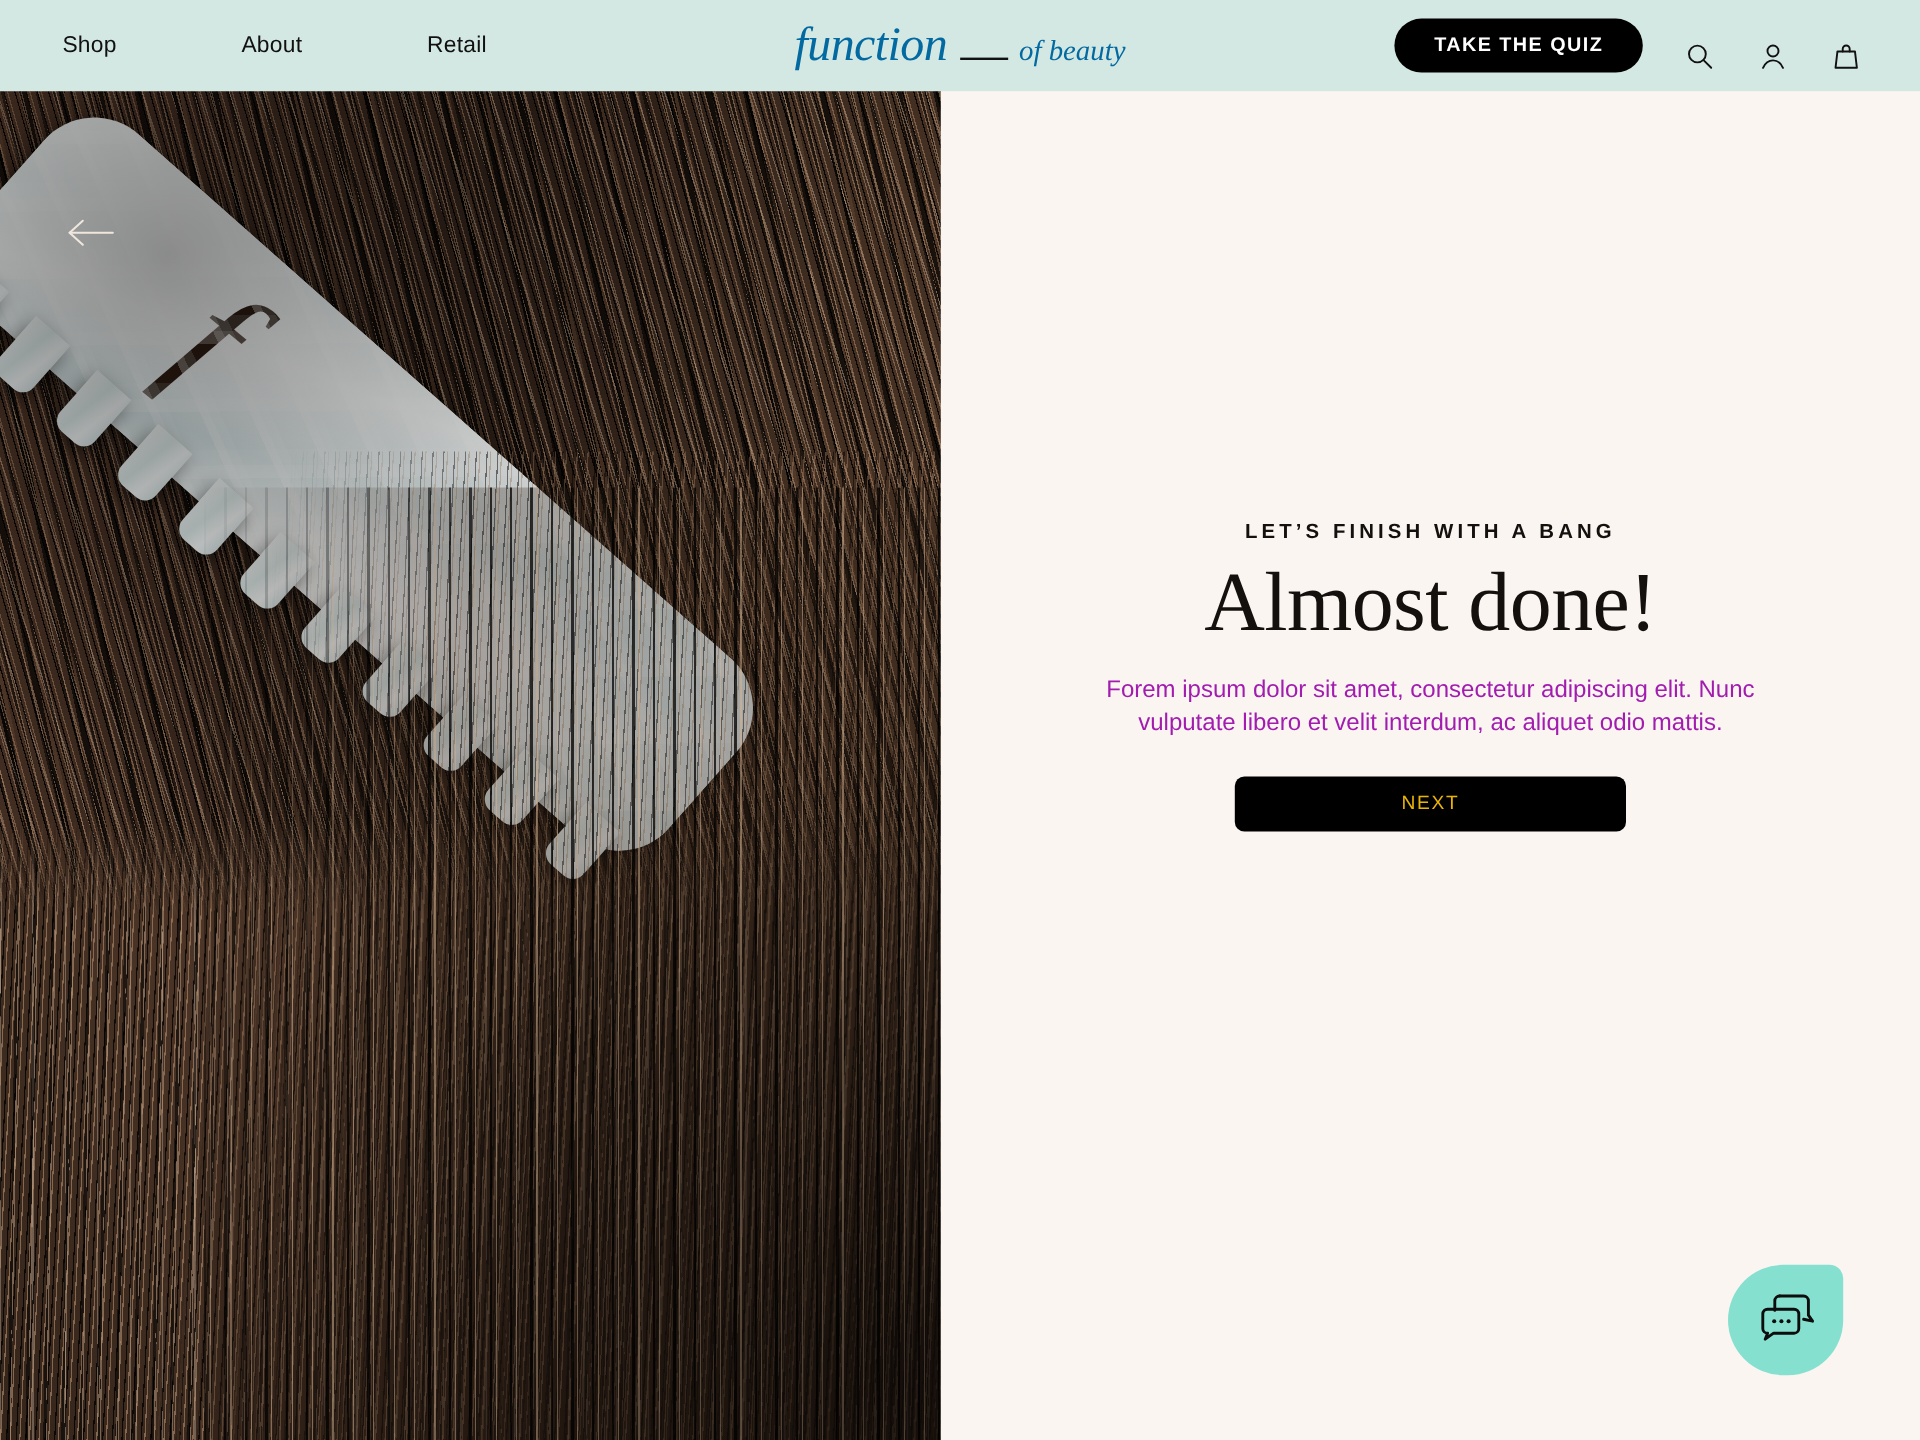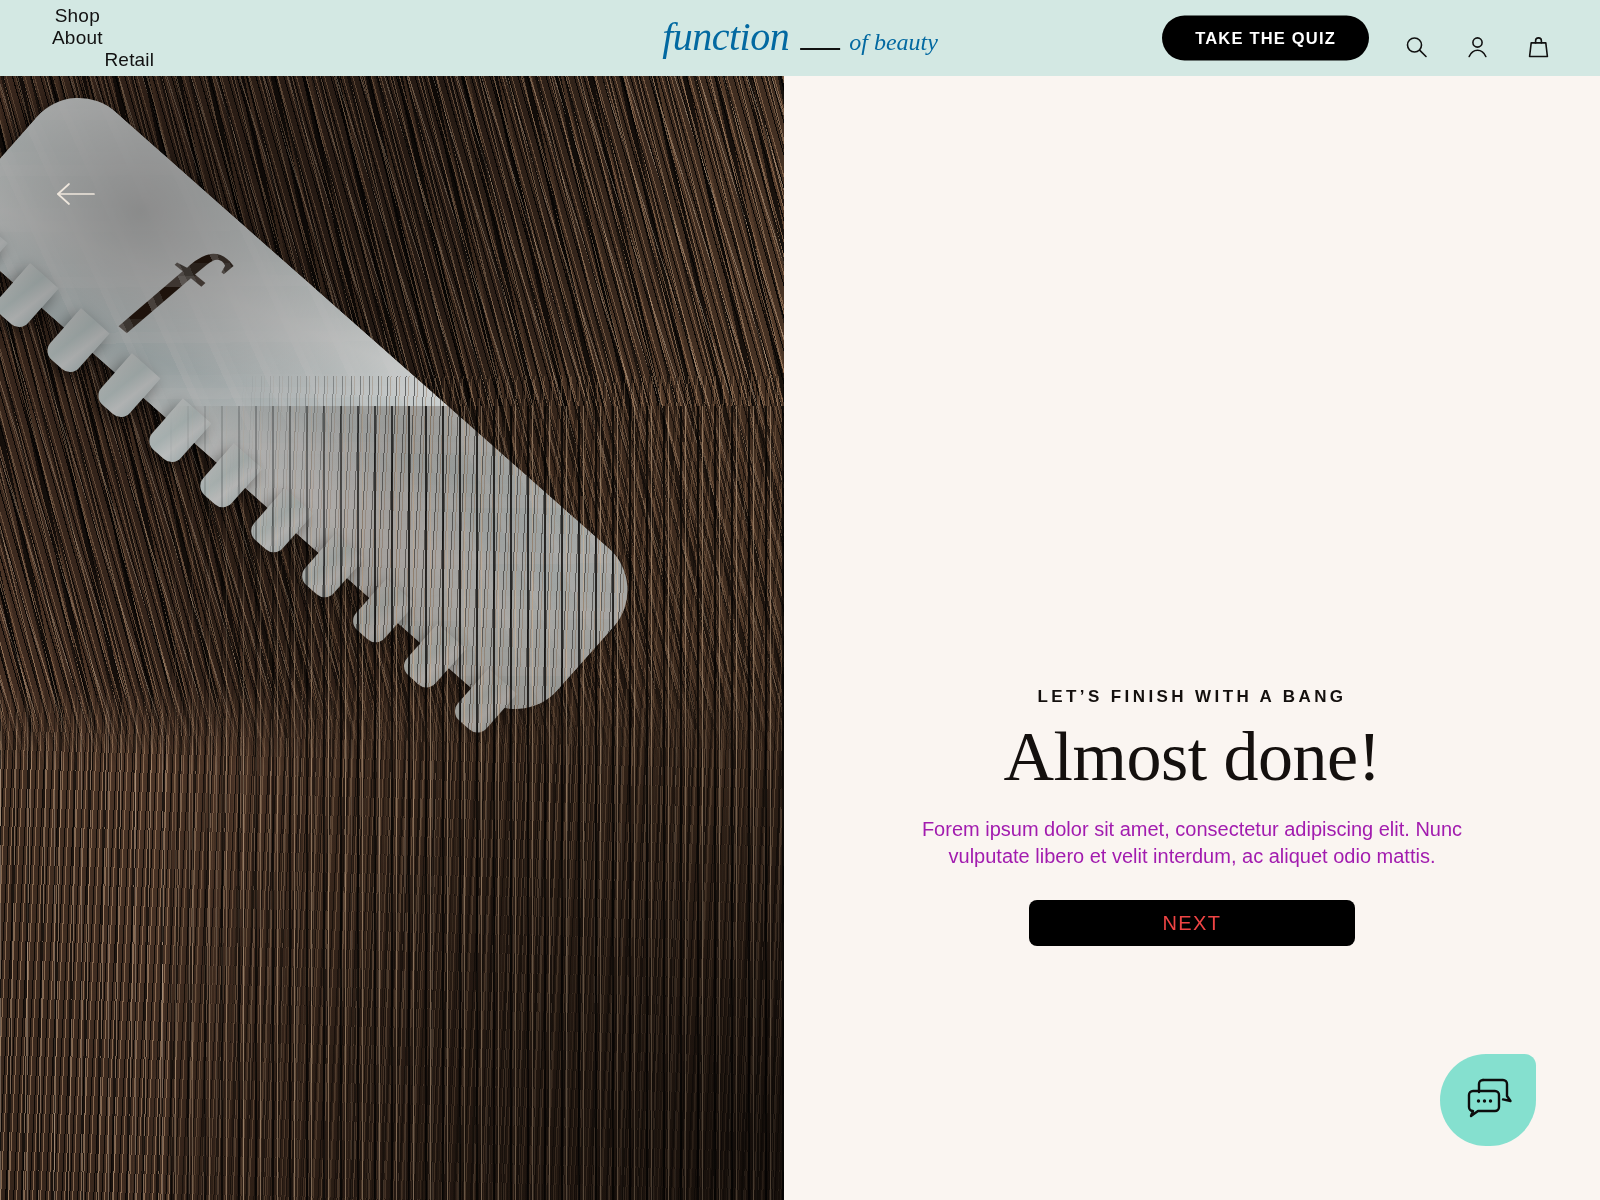--- a/index.html
+++ b/index.html
@@ -17,21 +17,20 @@
   .header{
     position:absolute; top:0; left:0;
     width:1600px; height:76px;
     background:#d3e8e3;
     display:flex; align-items:center;
     z-index:40;
   }
   .nav{
     display:flex; align-items:center;
     margin-left:52px;
-    flex-direction:column;
   }
   .nav-link{
     font-size:19px;
     color:#111;
     letter-spacing:.2px;
     cursor:pointer;
     margin-right:104px;
     white-space:nowrap;
   }
   .nav-link:last-child{ margin-right:0;text-align:right; }
@@ -262,21 +261,21 @@
 
   
   .content-panel{
     position:absolute;
     top:76px; left:784px;
     width:816px; height:1124px;
     background:#faf5f1;
     display:flex;
     flex-direction:column;
     align-items:center;
-    justify-content:center;
+    justify-content:flex-start;
   }
   .content-inner{
     margin-top:357px;
     width:640px;
     text-align:center;
   }
   .eyebrow{
     font-size:17px;
     font-weight:700;
     letter-spacing:3.4px;
@@ -297,24 +296,24 @@
     font-size:20px;
     line-height:1.36;
     color:#a21caf;
     width:600px;
     margin:0 auto 30px auto;
   }
   .next-btn{
     display:block;
     width:326px; height:46px;
     margin:0 auto;
-    background:#000; color:#ef4444;
+    background:#000; color:#eab308;
     border:none; border-radius:8px;
     font-family:"Liberation Sans", sans-serif;
-    font-size:20px;
+    font-size:16px;
     letter-spacing:1.4px;
     cursor:pointer;
   }
 
   
   .chat-widget{
     position:absolute;
     left:1440px; top:1054px;
     width:96px; height:92px;
     background:#85e0cf;

